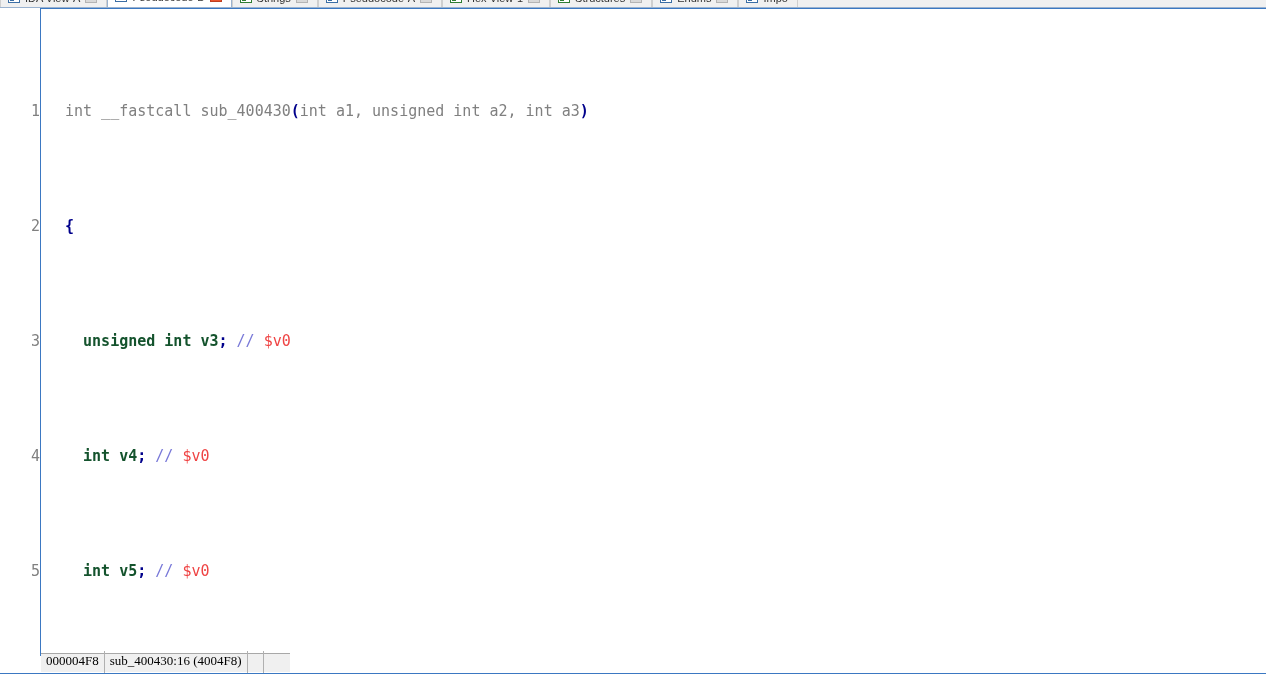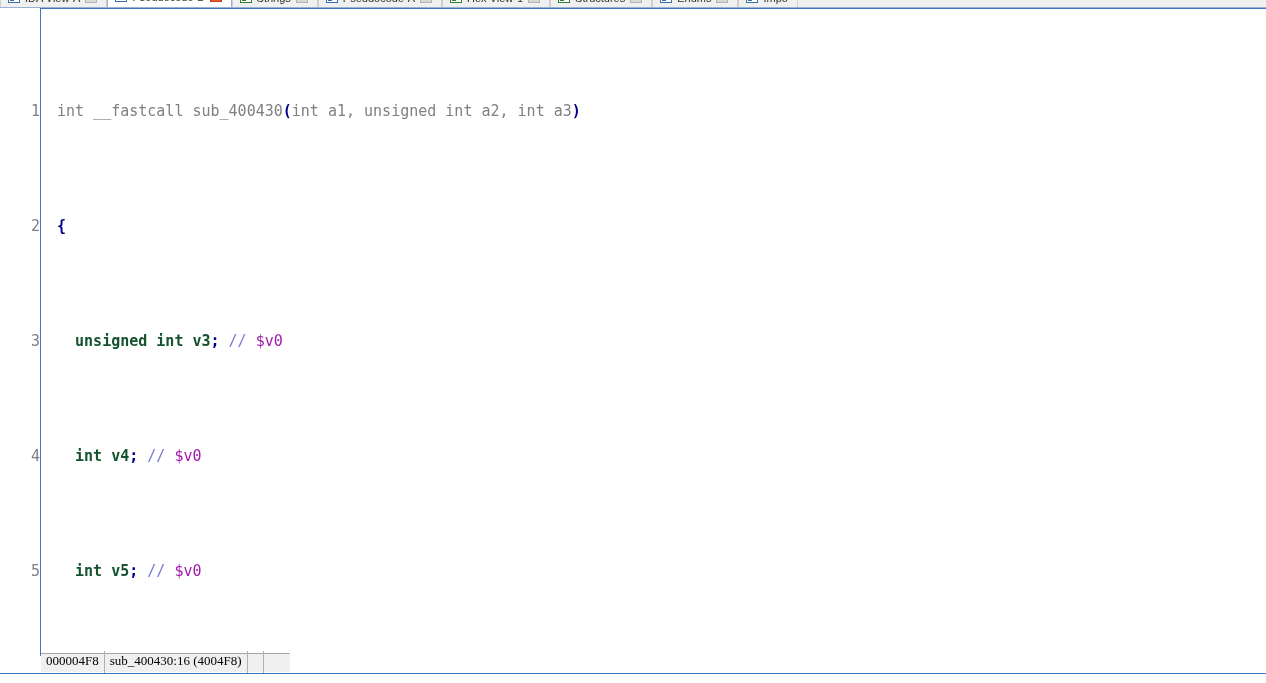--- a/index.html
+++ b/index.html
@@ -103,28 +103,29 @@
     text-align: right;
     color: #808080;
     font-size: 15px;
     padding-right: 0px;
   }
   .gutgap { flex: 0 0 14px; }
   .srcwrap {
     flex: 1 1 auto;
     padding-left: 3px;
     overflow: hidden;
+    margin-left: 8px;
   }
 
   
   .k   { color: #14532d; font-weight: bold; }   
   .p   { color: #00008b; font-weight: bold; }   
   .c   { color: #808080; }                      
   .v   { color: #7878d8; }                      
-  .a   { color: #a21caf; }                      
+  .a   { color: #ef4444; }                      
 
   
   .statusbar {
     position: absolute;
     left: 41px; bottom: 11px;
     height: 19px;
     display: flex;
     align-items: center;
     background: #f0f0f0;
     border-top: 1px solid #a8a8a8;

